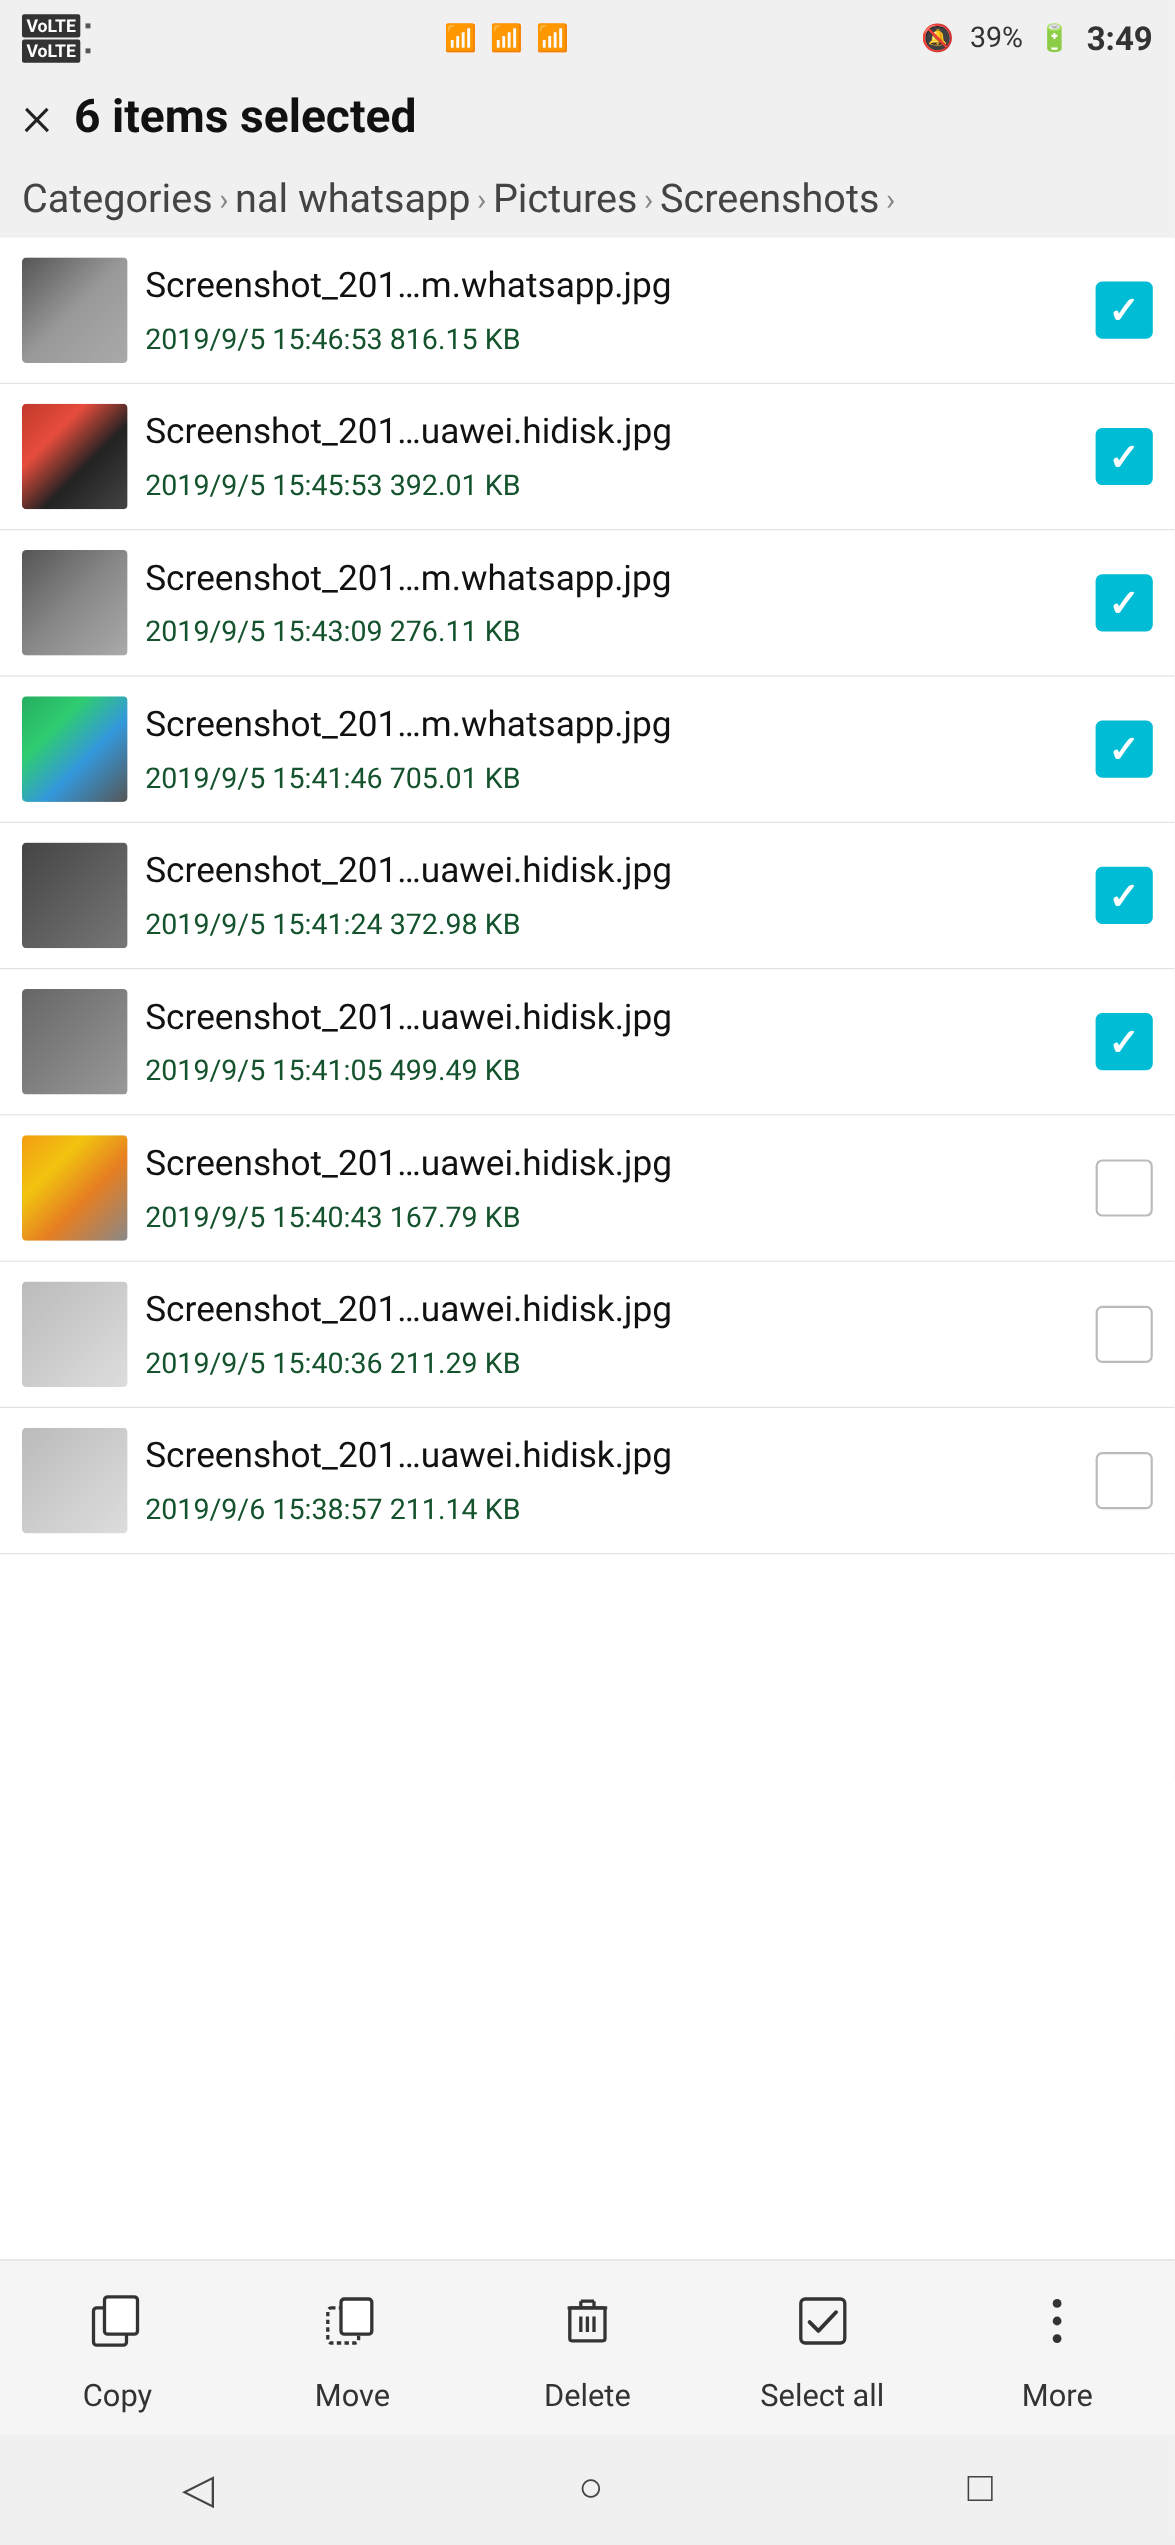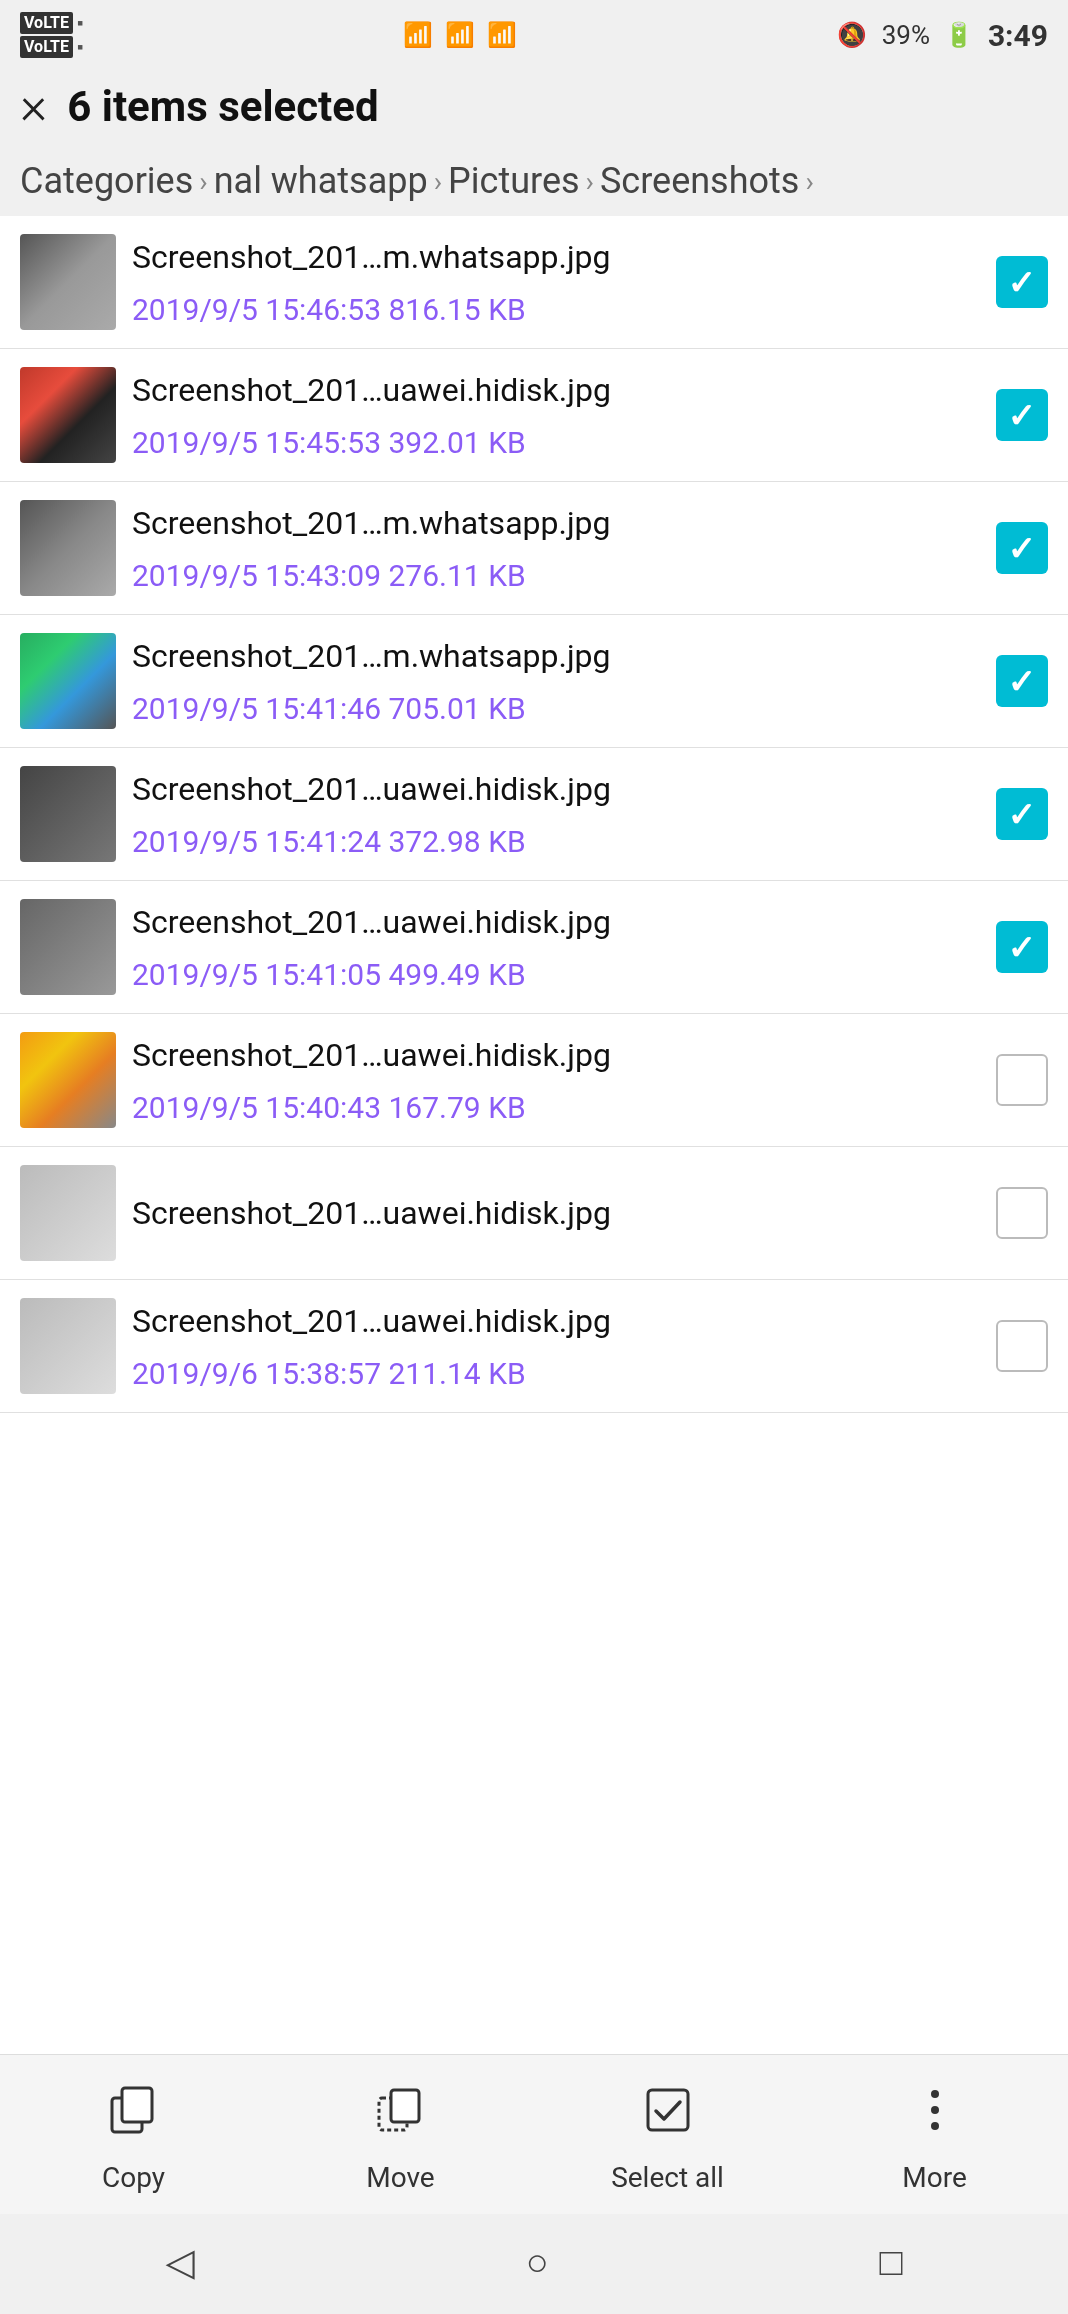--- a/index.html
+++ b/index.html
@@ -137,22 +137,22 @@
       display: flex;
       flex-direction: column;
       gap: 16px;
     }
     .file-name {
       font-size: 32px;
       color: #111;
       font-weight: 400;
     }
     .file-meta {
-      font-size: 30px;
-      color: #8b5cf6;
+      font-size: 26px;
+      color: #14532d;
     }
     .checkbox {
       width: 52px;
       height: 52px;
       border-radius: 6px;
       display: flex;
       align-items: center;
       justify-content: center;
       flex-shrink: 0;
     }
@@ -335,20 +335,21 @@
         <div class="file-meta">2019/9/5 15:40:43 167.79 KB</div>
       </div>
       <div class="checkbox unchecked"></div>
     </div>
     <div class="file-item">
       <div class="file-thumb">
         <div class="thumb-inner thumb-8" style=""></div>
       </div>
       <div class="file-info">
         <div class="file-name">Screenshot_201…uawei.hidisk.jpg</div>
+        <div class="file-meta">2019/9/5 15:40:36 211.29 KB</div>
       </div>
       <div class="checkbox unchecked"></div>
     </div>
     <div class="file-item">
       <div class="file-thumb">
         <div class="thumb-inner thumb-9" style=""></div>
       </div>
       <div class="file-info">
         <div class="file-name">Screenshot_201…uawei.hidisk.jpg</div>
         <div class="file-meta">2019/9/6 15:38:57 211.14 KB</div>
@@ -372,20 +373,35 @@
       <svg width="52" height="52" viewBox="0 0 52 52" fill="none">
         <rect x="4" y="14" width="28" height="32" rx="3" stroke="#333" stroke-width="3" fill="none" stroke-dasharray="4 3"></rect>
         <rect x="16" y="6" width="28" height="32" rx="3" stroke="#333" stroke-width="3" fill="white"></rect>
       </svg>
     </span>
     <span class="toolbar-label">Move</span>
   </div>
   <div class="toolbar-btn">
     <span class="toolbar-icon">
       <svg width="52" height="52" viewBox="0 0 52 52" fill="none">
+        <rect x="10" y="14" width="32" height="30" rx="2" stroke="#333" stroke-width="3" fill="none"></rect>
+        <line x1="8" y1="14" x2="44" y2="14" stroke="#333" stroke-width="3"></line>
+        <line x1="20" y1="14" x2="20" y2="8" stroke="#333" stroke-width="3"></line>
+        <line x1="32" y1="14" x2="32" y2="8" stroke="#333" stroke-width="3"></line>
+        <line x1="20" y1="8" x2="32" y2="8" stroke="#333" stroke-width="3"></line>
+        <line x1="20" y1="22" x2="20" y2="36" stroke="#333" stroke-width="3"></line>
+        <line x1="26" y1="22" x2="26" y2="36" stroke="#333" stroke-width="3"></line>
+        <line x1="32" y1="22" x2="32" y2="36" stroke="#333" stroke-width="3"></line>
+      </svg>
+    </span>
+    <span class="toolbar-label">Delete</span>
+  </div>
+  <div class="toolbar-btn">
+    <span class="toolbar-icon">
+      <svg width="52" height="52" viewBox="0 0 52 52" fill="none">
         <rect x="6" y="6" width="40" height="40" rx="4" stroke="#333" stroke-width="3" fill="none"></rect>
         <polyline points="14,27 22,35 38,18" stroke="#333" stroke-width="3.5" fill="none" stroke-linecap="round" stroke-linejoin="round"></polyline>
       </svg>
     </span>
     <span class="toolbar-label">Select all</span>
   </div>
   <div class="toolbar-btn">
     <span class="toolbar-icon">
       <svg width="52" height="52" viewBox="0 0 52 52" fill="none">
         <circle cx="26" cy="10" r="4" fill="#333"></circle>

